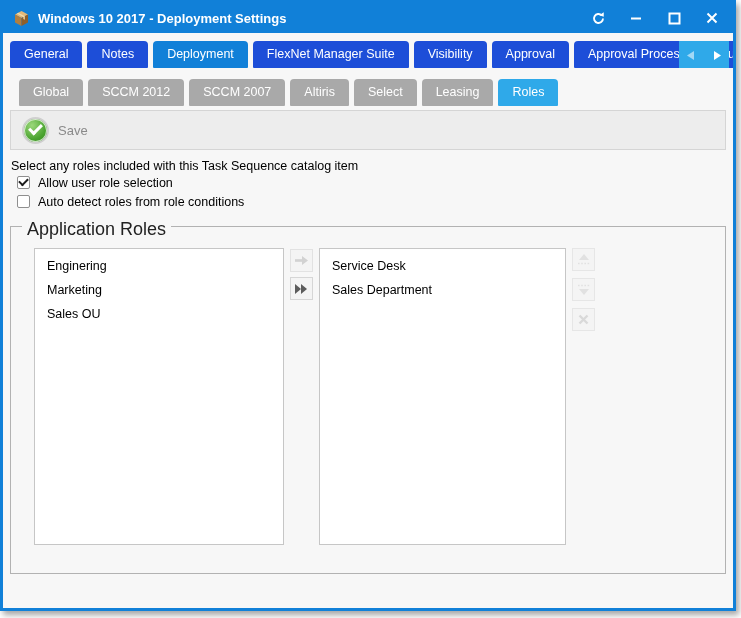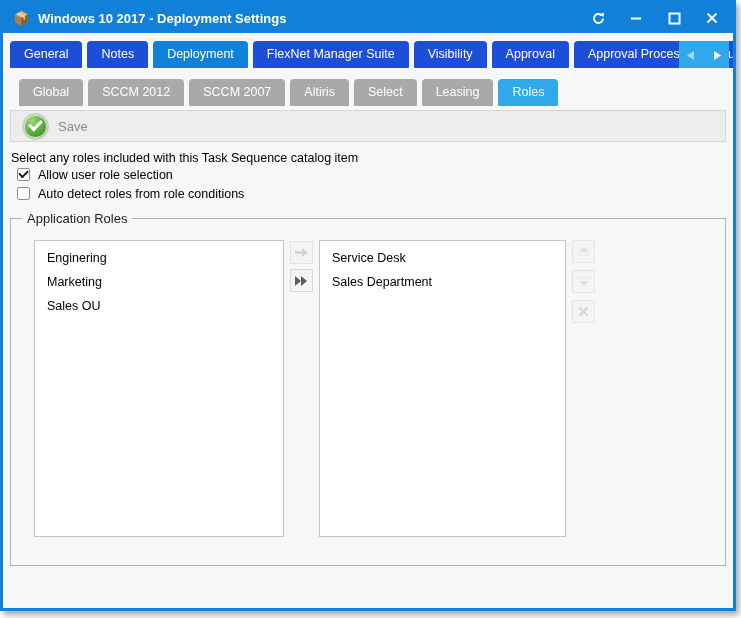--- a/index.html
+++ b/index.html
@@ -17,36 +17,36 @@
   .tabrow1{margin-top:8px;}
   .tabrow2{margin-top:11px;padding-left:16px;}
   .tab{background:#1d4ed8;color:#fff;font-size:12.5px;line-height:27px;padding:0 14px;border-radius:4px 4px 1px 1px;white-space:nowrap;flex:0 0 auto;box-sizing:border-box;}
   .tab.row2{background:#a9a9a9;}
   .tab.selected{background:#1180d8;}
   .tab.row2.selected{background:#2fa9e9;}
   .tab.clipped{width:86px;padding-right:0;overflow:hidden;}
   .tab-scroll{position:absolute;right:4px;top:0;width:50px;height:27px;background:#2fa9e9;display:flex;align-items:center;justify-content:space-between;padding:0 8px;box-sizing:border-box;}
 
   
-  .savebar{margin:4px 7px 0 7px;height:32px;background:#ededed;border:1px solid #d5d5d5;display:flex;align-items:center;padding-left:11px;gap:9px;box-sizing:border-box;}
+  .savebar{margin:4px 7px 0 7px;height:40px;background:#ededed;border:1px solid #d5d5d5;display:flex;align-items:center;padding-left:11px;gap:9px;box-sizing:border-box;}
   .save-btn{display:flex;align-items:center;gap:9px;cursor:default;}
   .save-icon{width:23px;height:23px;border-radius:50%;background:radial-gradient(circle at 35% 28%, #9bd87a, #4aa32f 62%, #37881f);border:2px solid #cfcfcf;box-shadow:inset 0 0 0 1px rgba(255,255,255,.7);position:relative;}
   .save-icon::after{content:'';position:absolute;left:5px;top:5px;width:10px;height:5px;border-left:3px solid #fff;border-bottom:3px solid #fff;transform:rotate(-45deg);}
   .save-label{color:#8a8a8a;font-size:13px;}
 
   
   .instruction{margin:9px 0 3px 8px;font-size:12.5px;color:#000;}
   .cb-row{display:flex;align-items:flex-start;gap:8px;height:19px;margin-left:14px;}
   .cb{width:13px;height:13px;background:#fff;border:1px solid #8f8f8f;border-radius:2px;position:relative;box-sizing:border-box;flex:0 0 auto;}
   .cb.checked::after{content:'';position:absolute;left:1px;top:1px;width:7px;height:4px;border-left:2px solid #1c1c1c;border-bottom:2px solid #1c1c1c;transform:rotate(-45deg);}
   .cb-label{font-size:12.5px;color:#000;}
 
   
   .groupbox{margin:12px 7px 0 7px;height:346px;border:1px solid #b2b2b2;position:relative;}
-  .legend{position:absolute;top:-8px;left:11px;background:#f7f7f7;padding:0 5px;font-size:13px;color:#222;text-align:right;}
+  .legend{position:absolute;top:-8px;left:11px;background:#f7f7f7;padding:0 5px;font-size:18px;color:#222;text-align:right;}
   .list{position:absolute;background:#fff;border:1px solid #c6c6c6;top:21px;height:297px;box-sizing:border-box;padding-top:5px;overflow:hidden;}
   .list.available{left:23px;width:250px;}
   .list.assigned{left:308px;width:247px;}
   .list-item{font-size:12.5px;color:#000;padding:4px 12px;line-height:16px;white-space:nowrap;}
 
   .sq-btn{position:absolute;width:23px;height:23px;border:1px solid #d6d6d6;background:#f4f4f4;display:flex;align-items:center;justify-content:center;box-sizing:border-box;}
   .btn-move-right{left:279px;top:22px;border-color:#e2e2e2;}
   .btn-move-all{left:279px;top:50px;}
   .btn-up{left:561px;top:21px;border-color:#e6e6e6;}
   .btn-down{left:561px;top:51px;border-color:#e6e6e6;}

